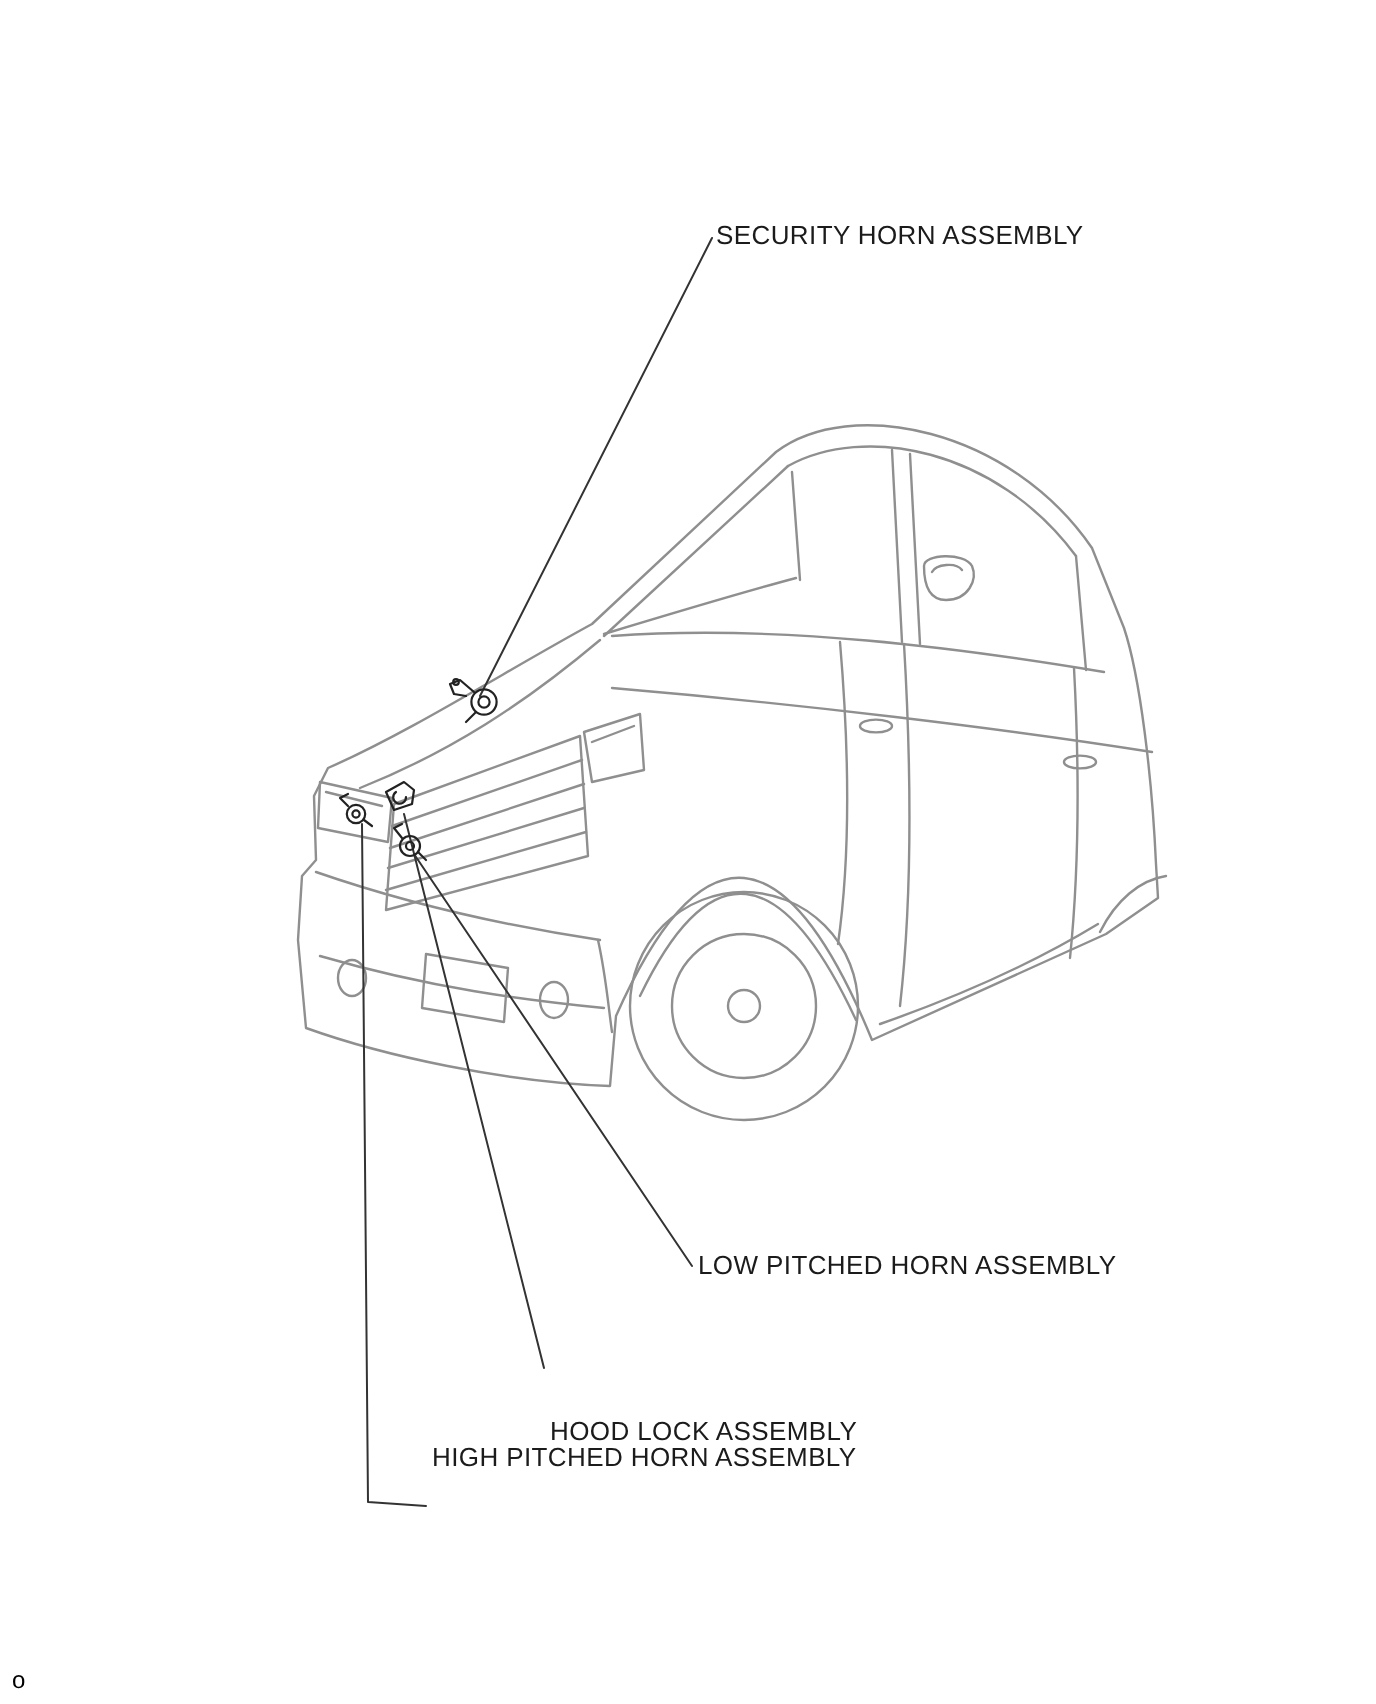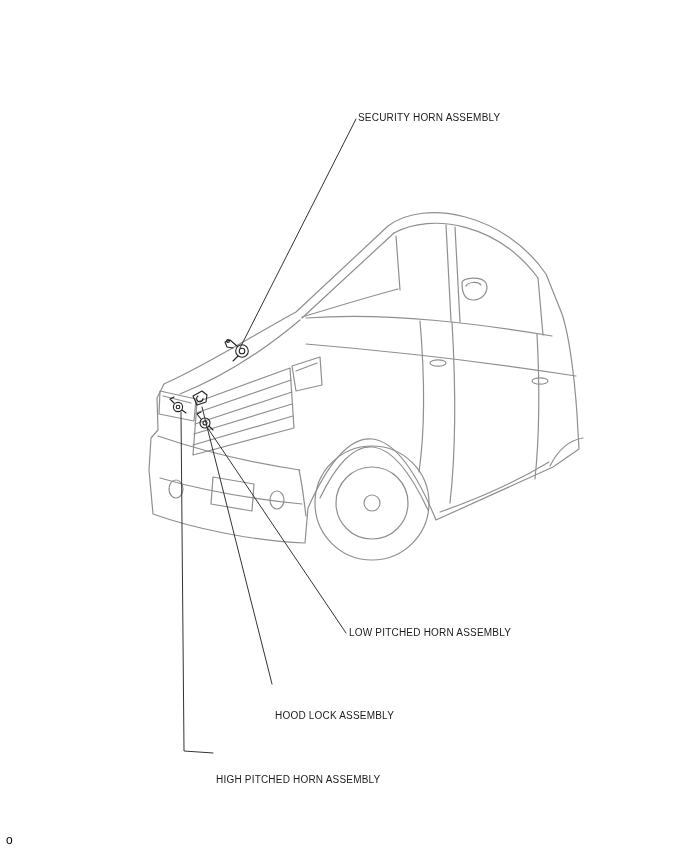--- a/index.html
+++ b/index.html
@@ -6,31 +6,31 @@
   .page{
     position:relative;
     width:688px;height:852px;
     background:#ffffff;
     overflow:hidden;
     font-family:"Liberation Sans", sans-serif;
   }
   .page svg{position:absolute;left:0;top:0;}
   .lbl{
     position:absolute;
-    font-size:10px;
+    font-size:13px;
     color:#1b1b1b;
     white-space:nowrap;
     letter-spacing:0.2px;
     line-height:14px;
   }
   #lbl-security{left:358px;top:111px;}
   #lbl-low{left:349px;top:626px;text-align:right;}
   #lbl-hoodlock{left:275px;top:709px;}
   #lbl-courtesy{left:268px;top:701px;}
-  #lbl-high{left:216px;top:773px;}
+  #lbl-high{left:216px;top:722px;}
   #page-marker{
     position:absolute;left:6px;top:833px;
     font-size:12px;color:#000;
   }
 </style>
 </head>
 <body>
 
 <div class="page">
 

